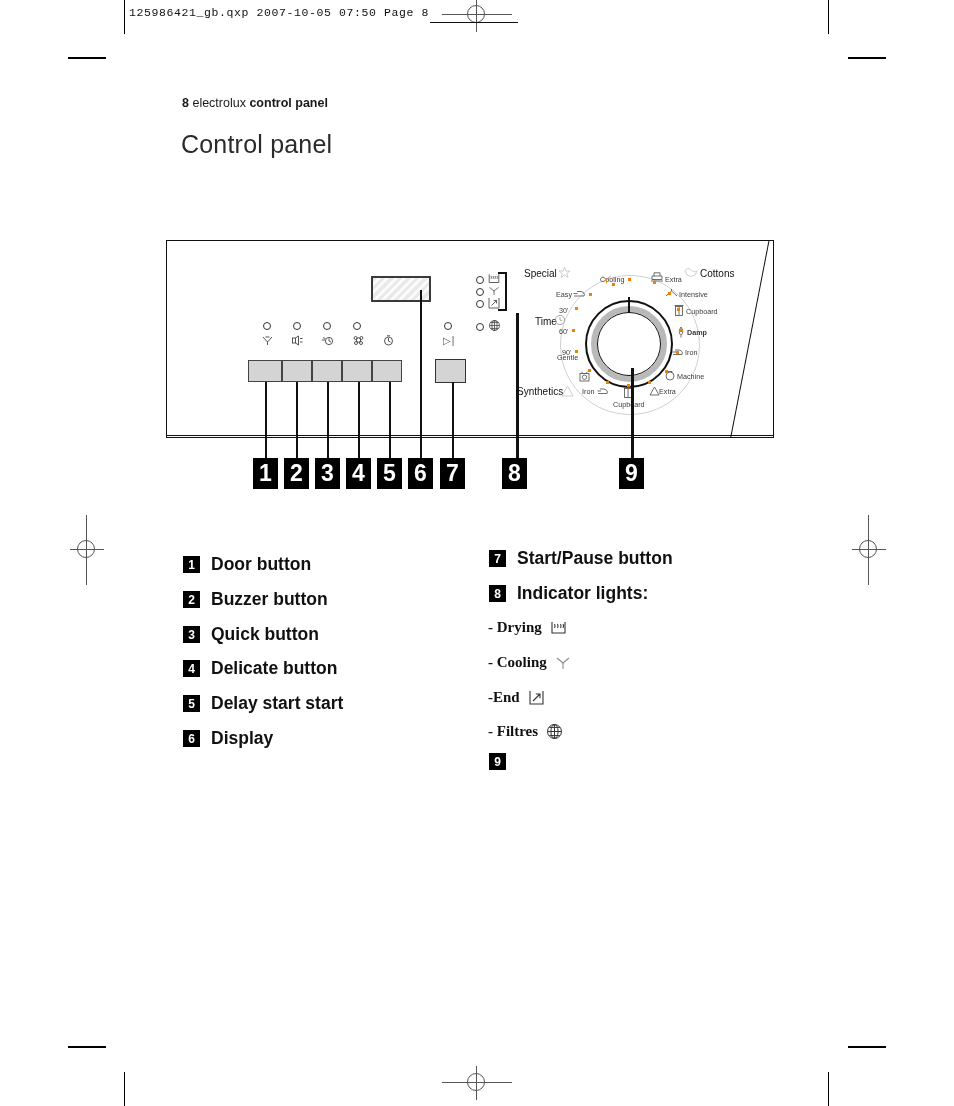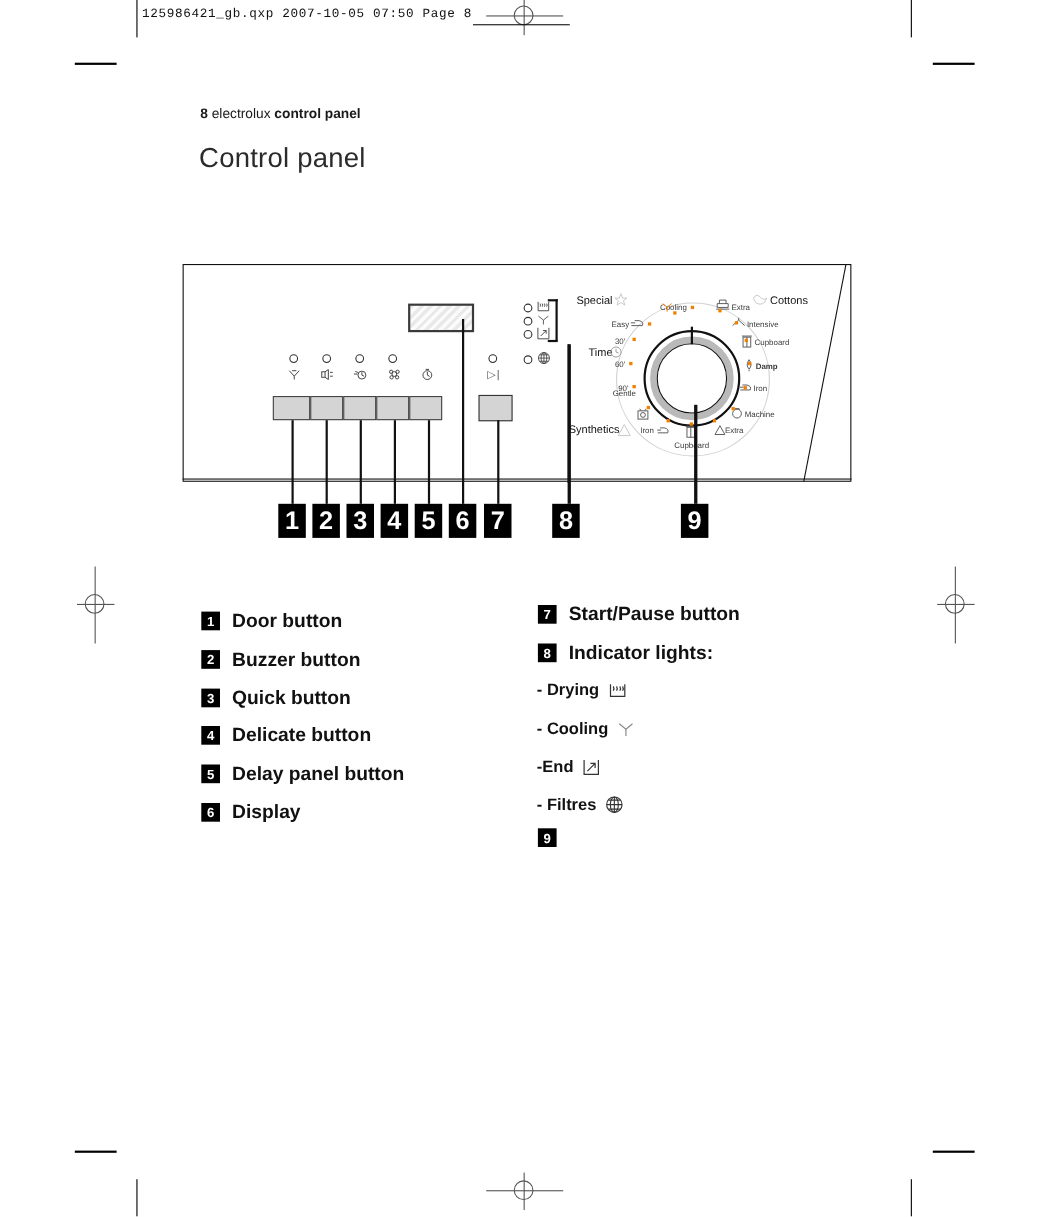--- a/index.html
+++ b/index.html
@@ -74,21 +74,21 @@
   .leader.thick{width:2.6px;}
 
   
   .numbox{position:absolute;background:#000;color:#fff;font-weight:bold;
      display:flex;align-items:center;justify-content:center;}
   .numbox.dia{width:25px;height:31px;font-size:23px;}
   .lrow{position:absolute;display:flex;align-items:center;}
   .lnum{background:#000;color:#fff;font-weight:bold;font-size:12px;
      width:17px;height:17px;display:flex;align-items:center;justify-content:center;flex:none;}
   .ltext{font-size:17.5px;font-weight:bold;color:#111;margin-left:11px;white-space:nowrap;}
-  .subrow{position:absolute;display:flex;align-items:center;}
+  .subrow{position:absolute;display:flex;align-items:center;font-family:Liberation Serif, serif;}
   .subtext{font-size:15px;font-weight:bold;color:#111;white-space:nowrap;}
   .subicon{margin-left:8px;display:inline-flex;align-items:center;}
 
   svg{display:block;overflow:visible;}
 </style>
 </head>
 <body>
 
 <div class="cropmark" style="left:68px;top:57px;width:38px;height:1.6px;"></div>
 <div class="cropmark" style="left:848px;top:57px;width:38px;height:1.6px;"></div>
@@ -445,21 +445,21 @@
 <div class="lrow" style="left:183px;top:624px;">
   <div class="lnum">3</div>
   <div class="ltext">Quick button</div>
 </div>
 <div class="lrow" style="left:183px;top:658px;">
   <div class="lnum">4</div>
   <div class="ltext">Delicate button</div>
 </div>
 <div class="lrow" style="left:183px;top:693px;">
   <div class="lnum">5</div>
-  <div class="ltext">Delay panel button</div>
+  <div class="ltext">Delay start start</div>
 </div>
 <div class="lrow" style="left:183px;top:728px;">
   <div class="lnum">6</div>
   <div class="ltext">Display</div>
 </div>
 
 <div class="lrow" style="left:489px;top:548px;">
   <div class="lnum">7</div>
   <div class="ltext">Start/Pause button</div>
 </div>

